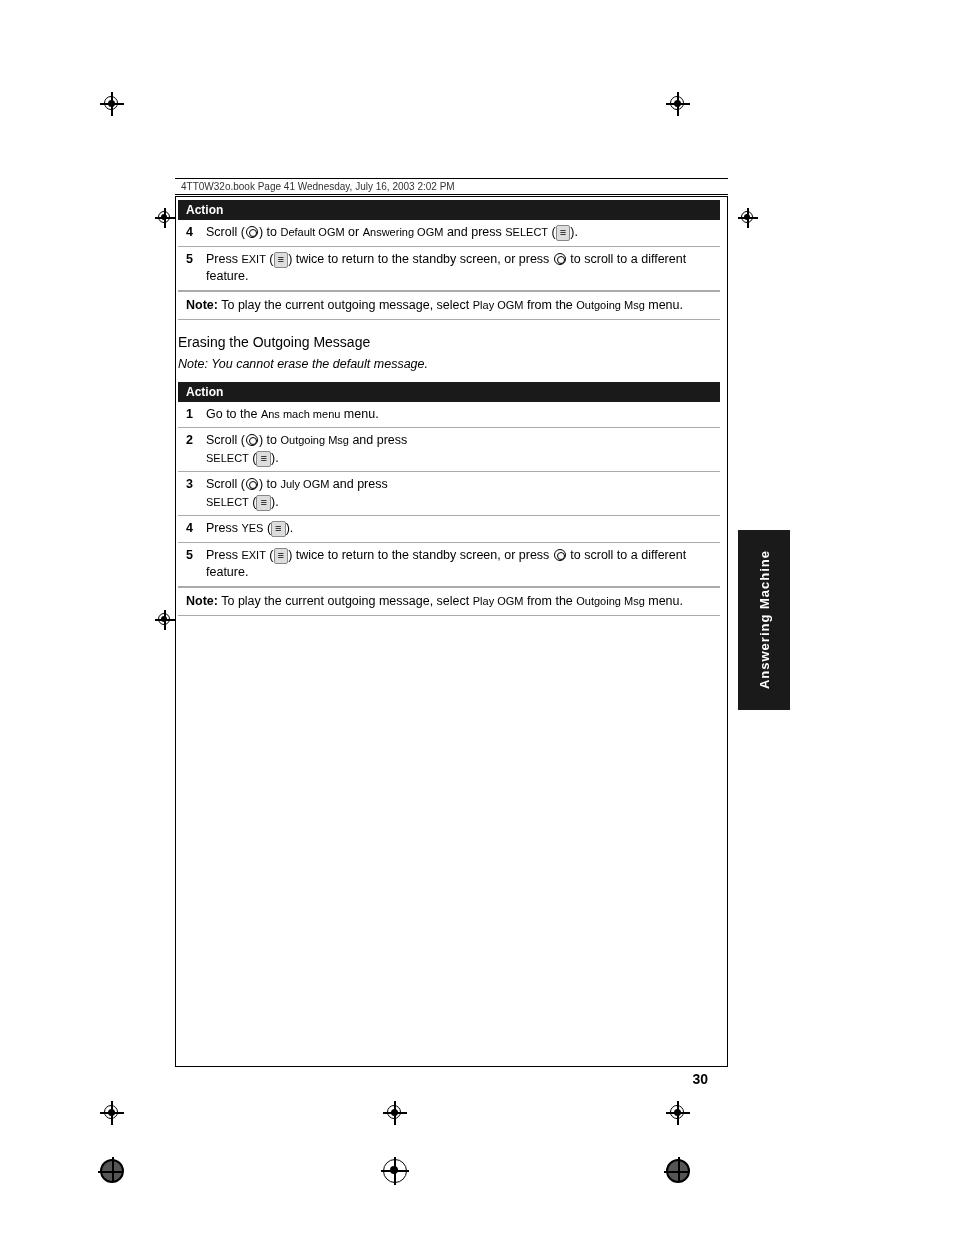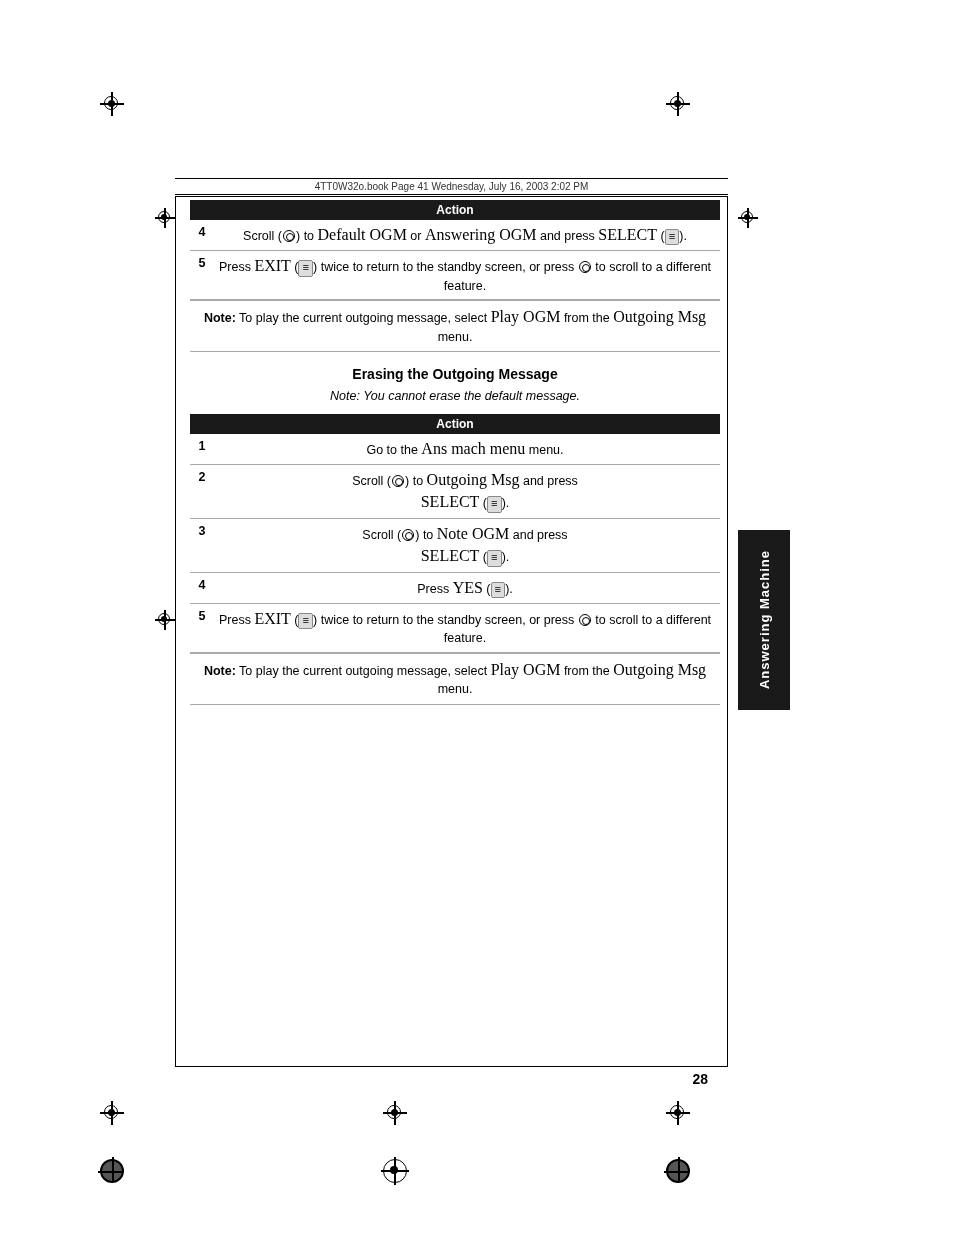--- a/index.html
+++ b/index.html
@@ -11,21 +11,20 @@
       font-size: 13px;
       position: relative;
       overflow: hidden;
     }
 
     .page {
       width: 790px;
       height: 1235px;
       position: relative;
       background: #fff;
-      text-align: center;
     }
 
     
     .action-table {
       width: 100%;
       border-collapse: collapse;
       margin-bottom: 10px;
     }
 
     .action-table .header-row td {
@@ -58,35 +57,35 @@
       line-height: 1.4;
       margin-bottom: 14px;
     }
 
     .note-box .note-bold {
       font-weight: bold;
     }
 
     .section-title {
       font-size: 14px;
-      font-weight: bold;
+      font-weight: normal;
       margin-bottom: 6px;
       margin-top: 4px;
     }
 
     .note-line {
       font-size: 12.5px;
       margin-bottom: 8px;
       line-height: 1.4;
       font-style: italic;
     }
 
     code, .mono {
-      font-family: Liberation Serif, serif;
-      font-size: 16px;
+      font-family: Liberation Sans, sans-serif;
+      font-size: 11px;
     }
 
     
     .side-tab {
       position: absolute;
       right: 0;
       top: 340px;
       width: 52px;
       height: 200px;
       background: #1a1a1a;
@@ -183,21 +182,21 @@
 
   <div style="position:absolute; top:208px; right:32px;">
     <div style="position:relative; width:20px; height:20px;">
       <div style="position:absolute; width:20px; height:1.5px; background:#000; top:9px; left:0;"></div>
       <div style="position:absolute; width:1.5px; height:20px; background:#000; left:9px; top:0;"></div>
       <div style="position:absolute; width:12px; height:12px; border-radius:50%; border:1.5px solid #000; top:3px; left:3px;"></div>
       <div style="position:absolute; width:6px; height:6px; border-radius:50%; background:#000; top:6px; left:6px;"></div>
     </div>
   </div>
 
-  <div style="position:absolute; top:200px; left:190px; right:70px;">
+  <div style="position:absolute; top:200px; left:178px; right:70px;">
 
     <table class="action-table" style="margin-bottom:0;">
       <tbody>
           <tr class="header-row">
         <td colspan="2"><strong>Action</strong></td>
       </tr>
       <tr class="data-row">
         <td class="num">4</td>
         <td>
           Scroll (<span class="scroll-sym"></span>) to <span class="mono">Default OGM</span> or <span class="mono">Answering OGM</span> and press <span class="mono">SELECT</span> (<span class="btn-sym">≡</span>).
@@ -238,21 +237,21 @@
       <tr class="data-row">
         <td class="num">2</td>
         <td>
           Scroll (<span class="scroll-sym"></span>) to <span class="mono">Outgoing Msg</span> and press<br>
           <span class="mono">SELECT</span> (<span class="btn-sym">≡</span>).
         </td>
       </tr>
       <tr class="data-row">
         <td class="num">3</td>
         <td>
-          Scroll (<span class="scroll-sym"></span>) to <span class="mono">Note OGM</span> and press<br>
+          Scroll (<span class="scroll-sym"></span>) to <span class="mono">July OGM</span> and press<br>
           <span class="mono">SELECT</span> (<span class="btn-sym">≡</span>).
         </td>
       </tr>
       <tr class="data-row">
         <td class="num">4</td>
         <td>
           Press <span class="mono">YES</span> (<span class="btn-sym">≡</span>).
         </td>
       </tr>
       <tr class="data-row" style="border-bottom:none;">
@@ -269,21 +268,21 @@
     </div>
 
   </div>
 
   <div class="side-tab" style="top:530px; right:0; height:180px;">
     <span class="side-tab-text">Answering Machine</span>
   </div>
 
   <div style="position:absolute; bottom:168px; left:175px; right:62px; height:1px; background:#000;"></div>
 
-  <div style="position:absolute; bottom:148px; right:82px; font-size:14px; font-weight:bold;">28</div>
+  <div style="position:absolute; bottom:148px; right:82px; font-size:14px; font-weight:bold;">30</div>
 
   <div style="position:absolute; top:610px; left:155px;">
     <div style="position:relative; width:20px; height:20px;">
       <div style="position:absolute; width:20px; height:1.5px; background:#000; top:9px; left:0;"></div>
       <div style="position:absolute; width:1.5px; height:20px; background:#000; left:9px; top:0;"></div>
       <div style="position:absolute; width:12px; height:12px; border-radius:50%; border:1.5px solid #000; top:3px; left:3px;"></div>
       <div style="position:absolute; width:6px; height:6px; border-radius:50%; background:#000; top:6px; left:6px;"></div>
     </div>
   </div>
 

